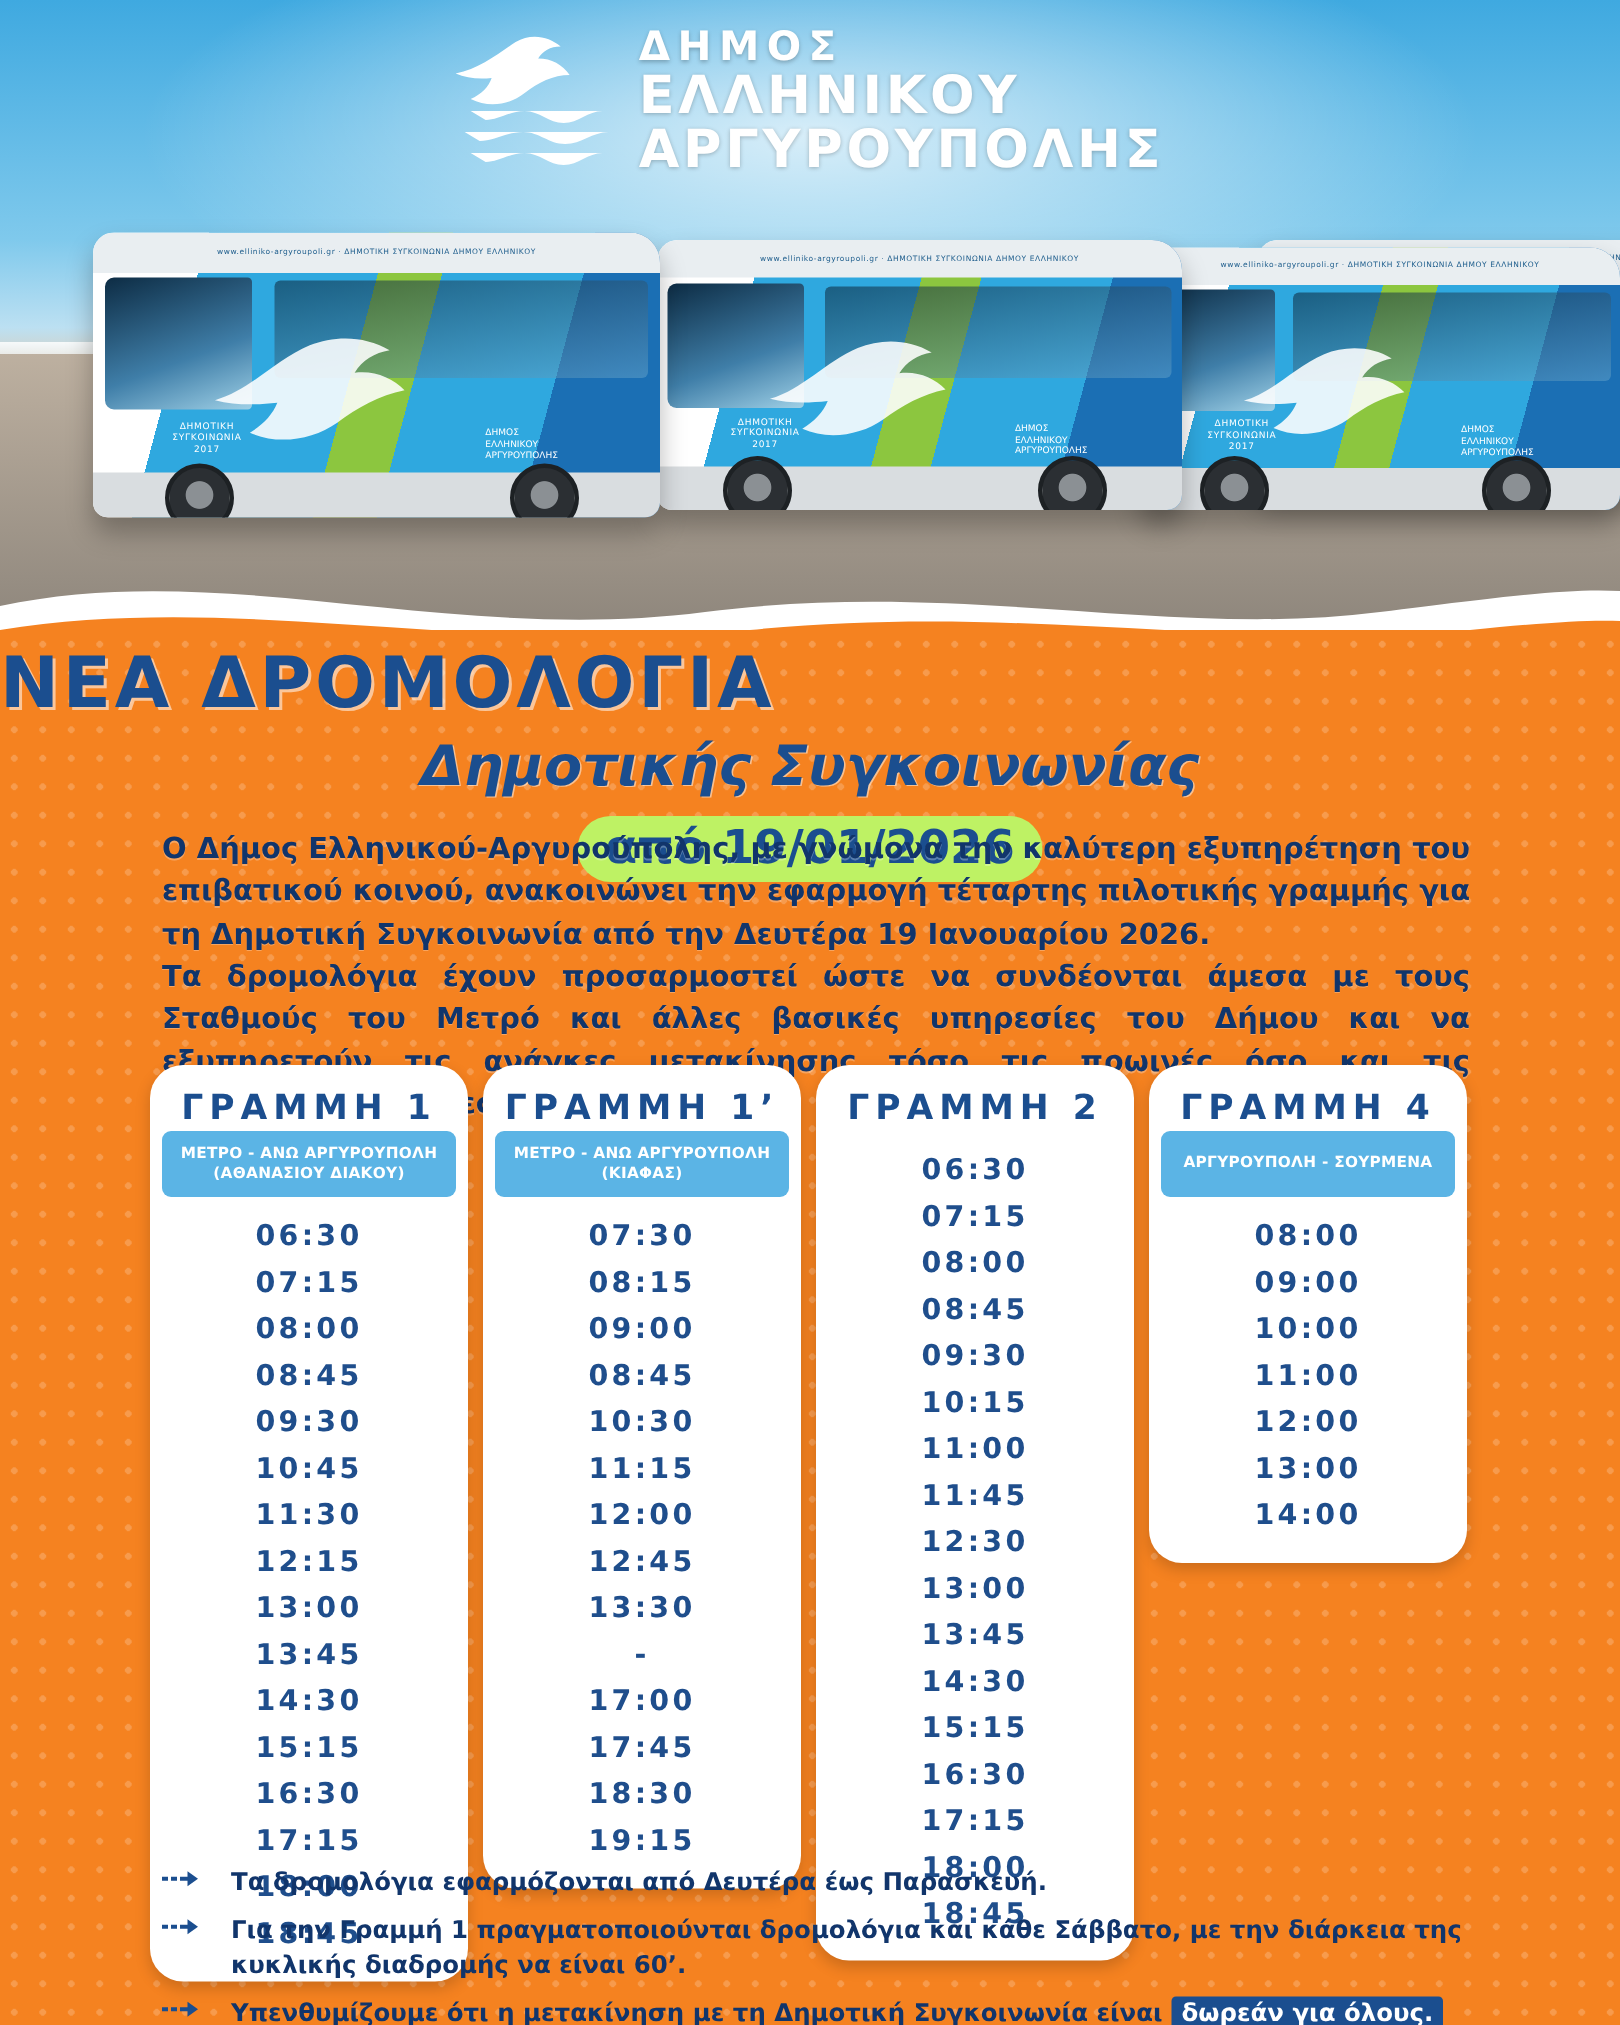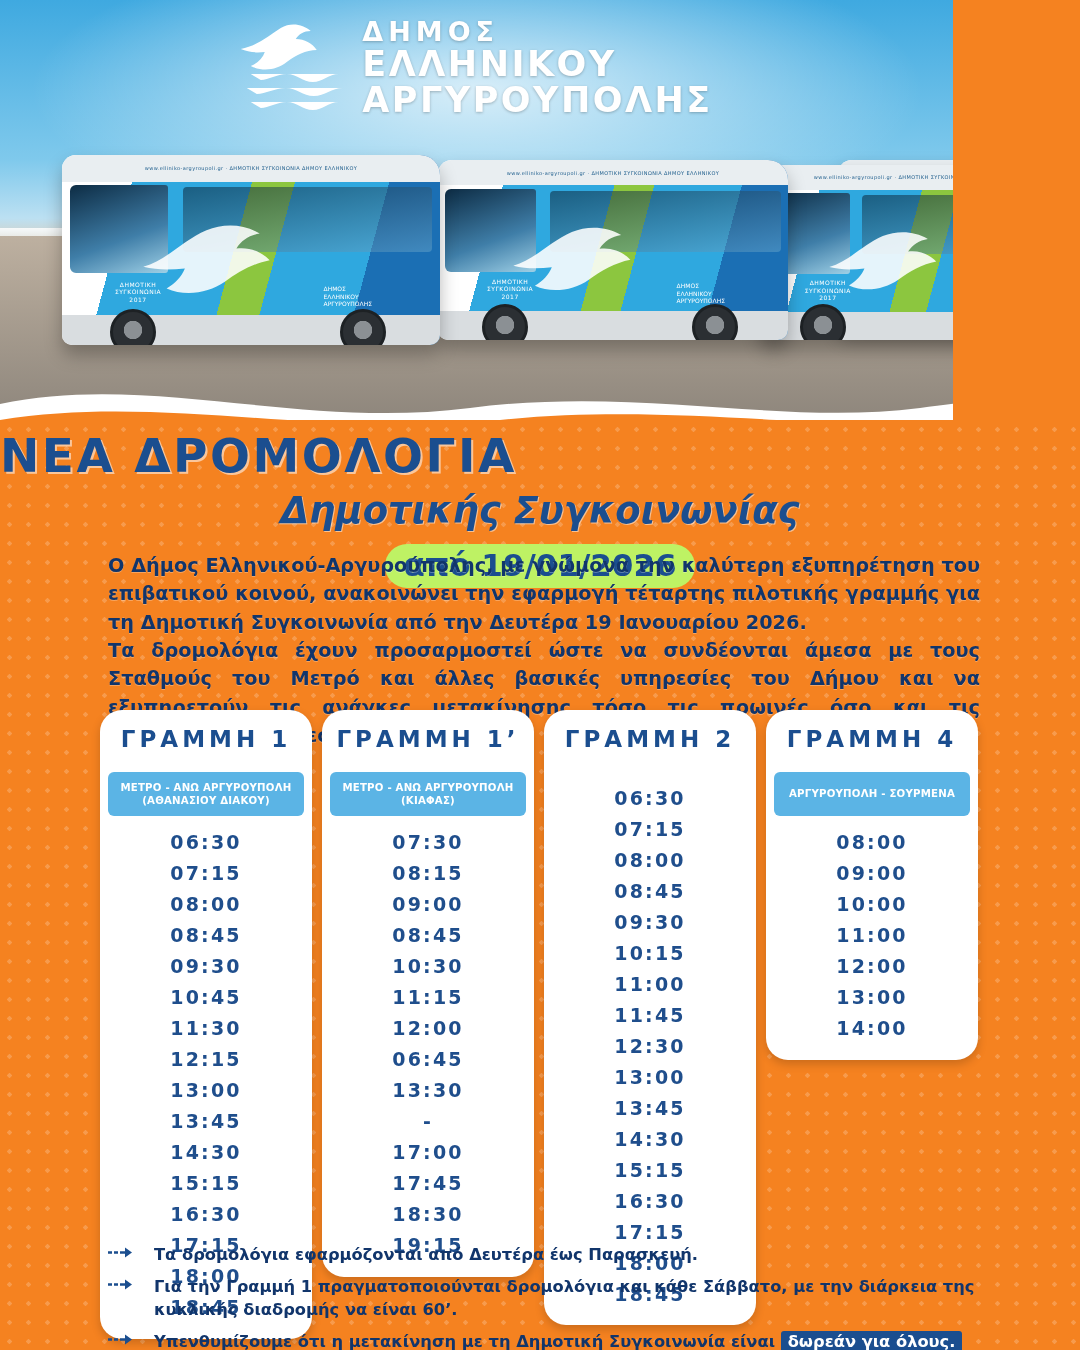--- a/index.html
+++ b/index.html
@@ -7,21 +7,21 @@
     width: 1080px; height: 1350px;
     font-family: "DejaVu Sans", sans-serif;
     background: #F58220;
     overflow: hidden;
     position: relative;
   }
 
   
   .photo {
     position: absolute; top: 0; left: 0;
-    width: 953px; height: 420px;
+    width: 1080px; height: 420px;
     background: linear-gradient(#3FA9E0 0%, #7FC9EC 38%, #BCE0F2 52%, #D9CDBB 58%, #C9BCA8 72%, #9E958A 100%);
     overflow: hidden;
   }
   .sky-glow {
     position: absolute; top: -60px; left: 50%; transform: translateX(-50%);
     width: 900px; height: 300px;
     background: radial-gradient(ellipse at center, rgba(255,255,255,.75), rgba(255,255,255,0) 70%);
   }
   .ground {
     position: absolute; left: 0; top: 236px; width: 1080px; height: 184px;
@@ -138,21 +138,21 @@
   .cards {
     position:absolute; left:100px; top:290px; width:880px;
     display:flex; gap:10px; align-items:flex-start;
   }
   .card {
     width:212px; background:#fff; border-radius:22px; padding:10px 8px 16px;
     box-shadow: 0 4px 10px rgba(0,0,0,.18);
   }
   .card-title {
     text-align:center; color:#1B4E8F; font-weight:700; font-size:23px;
-    letter-spacing:4px; padding:6px 0 20px;
+    letter-spacing:4px; padding:6px 0 2px;
   }
   .card-sub {
     background:#5BB4E5; color:#fff; border-radius:6px;
     font-size:10.2px; font-weight:700; text-align:center;
     padding:7px 4px; line-height:1.32; letter-spacing:.2px;
     min-height:44px; display:flex; align-items:center; justify-content:center;
   }
   .times { margin-top:11px; text-align:center; }
   .times div {
     color:#1F4E8C; font-size:19px; font-weight:700; letter-spacing:2.2px;
@@ -347,21 +347,21 @@
         </span>
       </div>
       <div class="times">
         <div>07:30</div>
         <div>08:15</div>
         <div>09:00</div>
         <div>08:45</div>
         <div>10:30</div>
         <div>11:15</div>
         <div>12:00</div>
-        <div>06:45</div>
+        <div>12:45</div>
         <div>13:30</div>
         <div>-</div>
         <div>17:00</div>
         <div>17:45</div>
         <div>18:30</div>
         <div>19:15</div>
       </div>
     </div>
 
     <div class="card">

